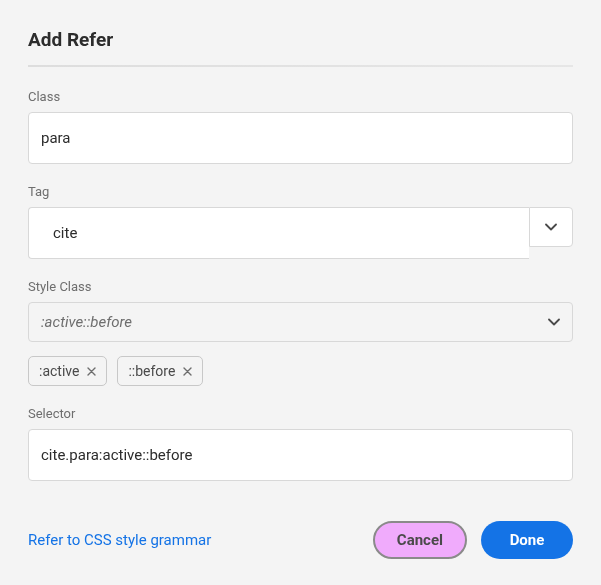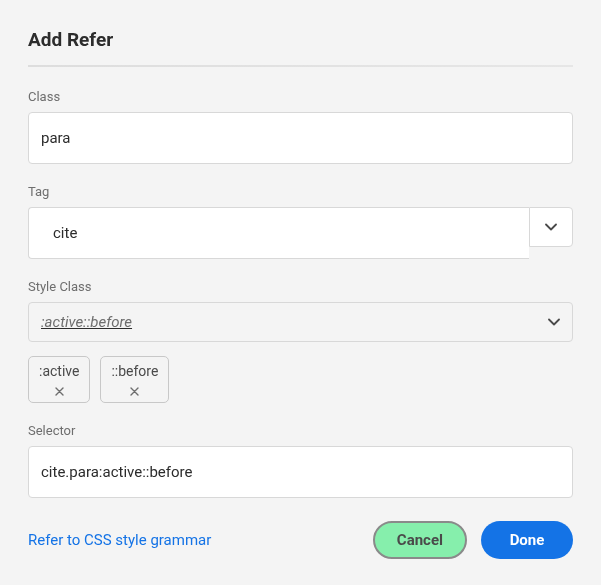--- a/index.html
+++ b/index.html
@@ -69,21 +69,20 @@
     width: 100%;
     border: 1px solid #d8d8d8;
     background: #f4f4f4;
     border-radius: 4px;
     height: 40px;
     display: flex;
     align-items: center;
     justify-content: space-between;
     padding: 0 12px;
     cursor: pointer;
-    text-decoration: underline;
   }
   .pseudo-display .val {
     font-style: italic;
     font-size: 15px;
     color: #6e6e6e;
   }
   .chips {
     display: flex;
     gap: 10px;
     margin-top: 14px;
@@ -92,21 +91,20 @@
     display: inline-flex;
     align-items: center;
     gap: 8px;
     padding: 6px 10px;
     border: 1px solid #c8c8c8;
     border-radius: 5px;
     background: #f4f4f4;
     font-size: 14px;
     color: #4a4a4a;
     cursor: default;
-    flex-direction: column;
   }
   .chip-close {
     cursor: pointer;
     color: #6e6e6e;
     display: flex;
     align-items: center;
   }
   .footer {
     position: absolute;
     left: 28px;
@@ -130,21 +128,21 @@
     font-size: 15px;
     font-weight: 700;
     cursor: pointer;
     display: inline-flex;
     align-items: center;
     justify-content: center;
     border: none;
     font-family: inherit;
   }
   .btn-secondary {
-    background: #86efac;
+    background: #f0abfc;
     color: #4a4a4a;
     border: 2px solid #8a8a8a;
   }
   .btn-primary {
     background: #1473e6;
     color: #ffffff;
     min-width: 92px;
   }
   svg { display: block; }
 </style>

